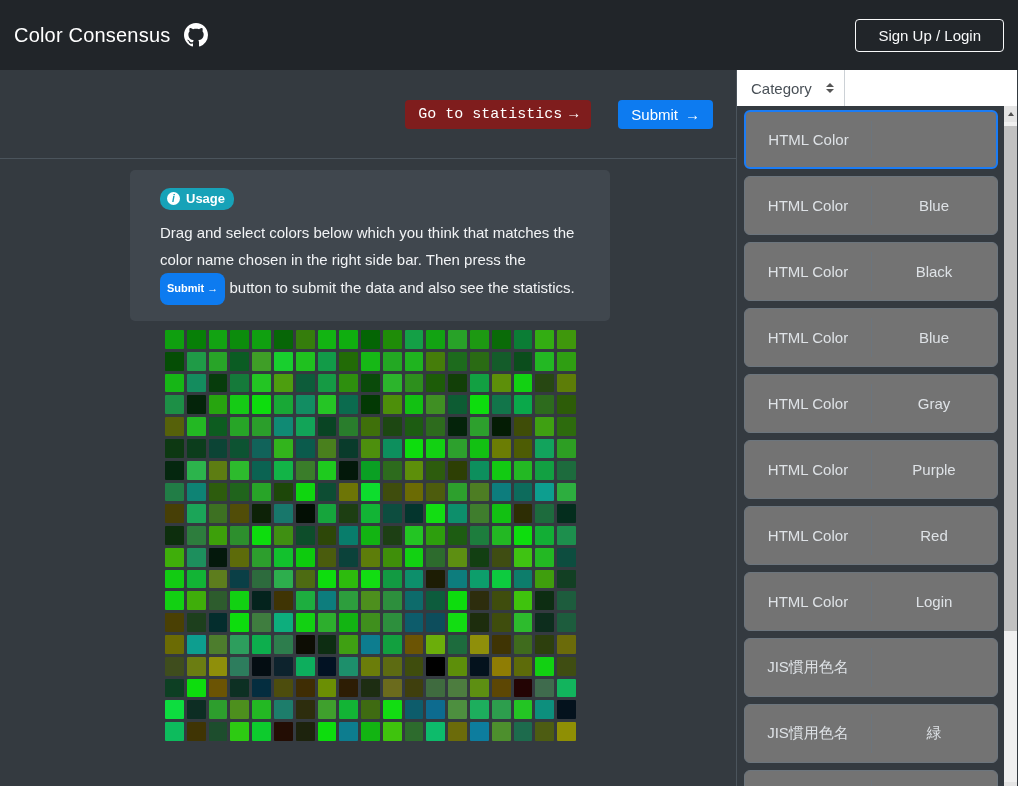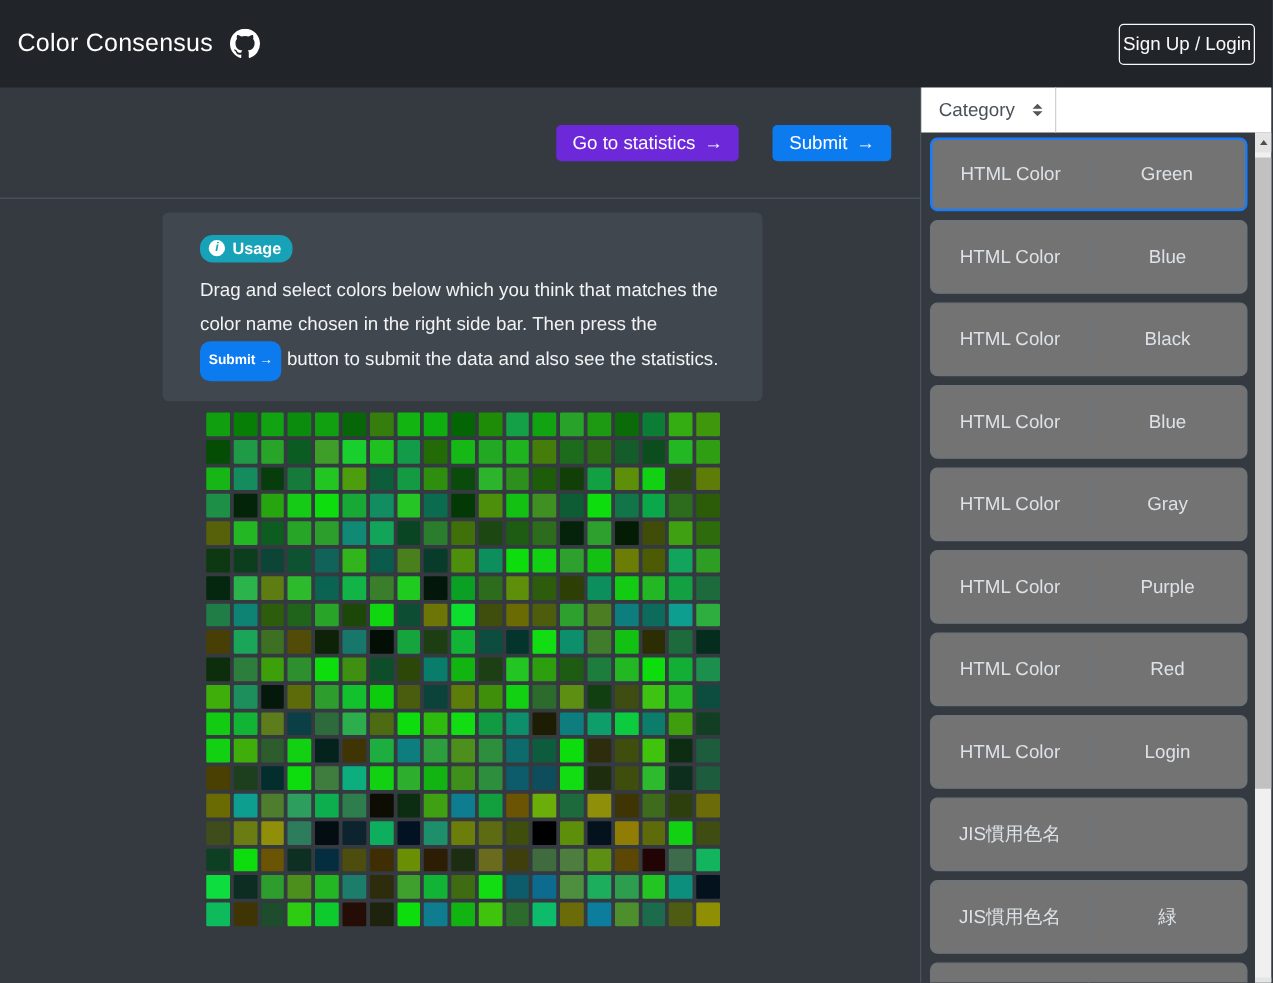--- a/index.html
+++ b/index.html
@@ -5,33 +5,33 @@
   * { margin:0; padding:0; box-sizing:border-box; }
   html,body { width:1018px; height:786px; overflow:hidden; }
   body { font-family:"Liberation Sans", sans-serif; background:#343a40; color:#e9ecef; }
 
   
   .navbar { height:70px; background:#212529; display:flex; align-items:center; padding:0 14px; }
   .brand { color:#fff; font-size:20px; letter-spacing:.2px; }
   .gh { margin-left:14px; width:24px; height:24px; display:inline-flex; }
   .gh svg { width:24px; height:24px; fill:#fff; }
   .signup-btn { margin-left:auto; background:transparent; border:1px solid #f8f9fa; color:#f8f9fa;
-    font-size:15px; padding:7px 2px; border-radius:4px; font-family:inherit; cursor:pointer; }
+    font-size:15px; padding:7px 22px; border-radius:4px; font-family:inherit; cursor:pointer; }
 
   
   .content { display:flex; height:728px; }
   .main { width:737px; border-right:1px solid #4b545c; }
   .sidebar { width:280px; display:flex; flex-direction:column; }
 
   
   .toolbar { height:89px; border-bottom:1px solid #4b545c; display:flex; align-items:center;
     justify-content:flex-end; padding-right:23px; gap:27px; }
   .btn { border:none; border-radius:4px; color:#fff; font-size:15px; padding:6px 13px;
     font-family:inherit; cursor:pointer; display:inline-flex; align-items:center; gap:7px; }
-  .btn-secondary { background:#6d28d9; }
+  .btn-secondary { background:#7f1d1d;font-family:Liberation Mono, monospace; }
   .btn-primary { background:#0d7bf0; }
 
   
   .usage { margin:11px 0 0 130px; width:480px; background:#40474e; border-radius:5px; padding:18px 30px 16px 30px; }
   .badge-info { display:inline-flex; align-items:center; gap:6px; background:#17a2b8; color:#fff;
     font-size:13px; font-weight:bold; padding:3px 9px 4px 7px; border-radius:10px; }
   .info-dot { width:13px; height:13px; border-radius:50%; background:#fff; color:#17a2b8;
     font-size:10px; font-weight:bold; line-height:13px; text-align:center; font-style:italic; }
   .usage p { margin-top:9px; font-size:15px; line-height:27px; color:#f1f3f5; }
   .badge-submit { display:inline-block; background:#0d7bf0; color:#fff; font-size:11px; font-weight:bold;
@@ -482,21 +482,20 @@
             <i class="up"></i>
             <i class="dn"></i>
           </span>
       </div>
     </div>
     <div class="side-body">
       <div class="list" id="color-list">
           <div class="card selected">
     <span class="half">HTML Color</span>
     <span class="vline"></span>
-    <span class="half">Green</span>
   </div>
           <div class="card">
     <span class="half">HTML Color</span>
     <span class="vline"></span>
     <span class="half">Blue</span>
   </div>
           <div class="card">
     <span class="half">HTML Color</span>
     <span class="vline"></span>
     <span class="half">Black</span>

